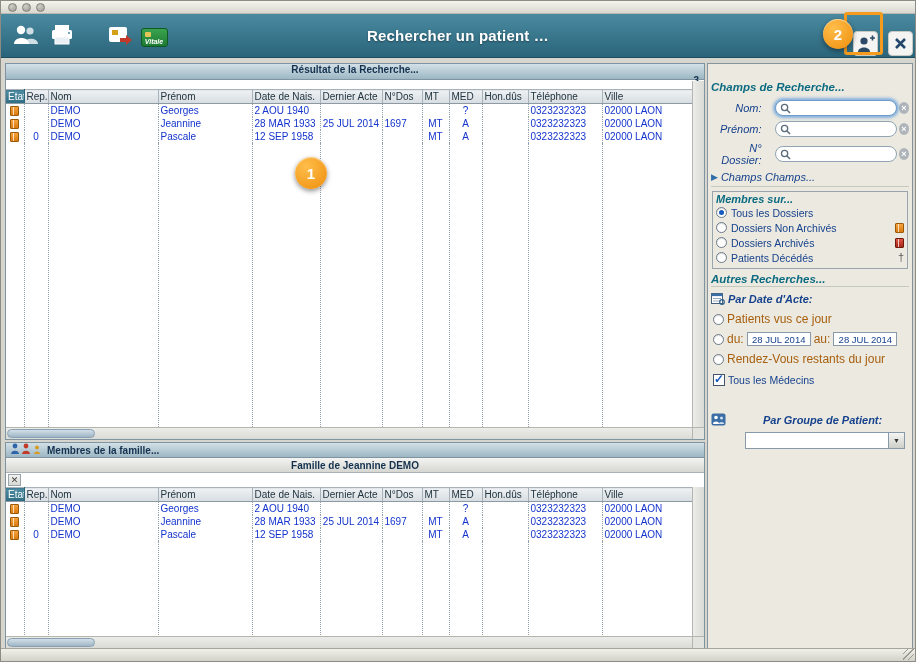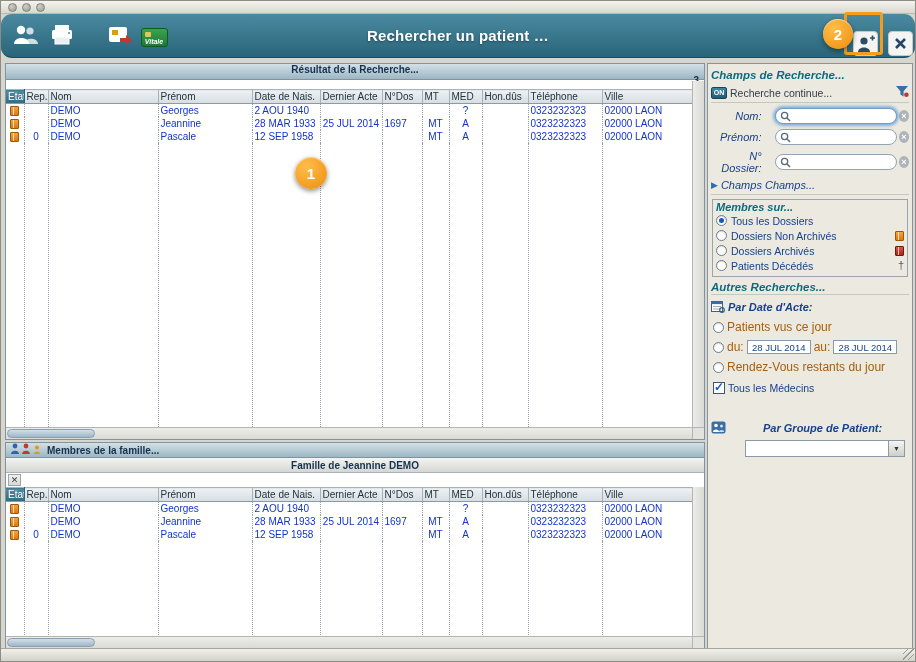--- a/index.html
+++ b/index.html
@@ -10,21 +10,21 @@
 
   
   .titlebar { position:absolute; left:0; top:0; width:100%; height:13px;
     background:linear-gradient(#f4f4ef,#d8d8d0); border-bottom:1px solid #b9b9b1; }
   .tl-btn { position:absolute; top:2px; width:9px; height:9px; border-radius:50%;
     background:radial-gradient(circle at 35% 30%, #cfcfc9, #9a9a93); border:1px solid #82827b; }
   .tl-close{ left:7px; } .tl-min{ left:21px; } .tl-zoom{ left:35px; }
 
   
   .toolbar { position:absolute; left:0; top:13px; width:100%; height:44px;
-    background:linear-gradient(#4a8aa0,#29647a); border-bottom:1px solid #1c4c5d;border-radius:11px; }
+    background:linear-gradient(#4a8aa0,#29647a); border-bottom:1px solid #1c4c5d; }
   .toolbar-title { position:absolute; left:0; right:0; top:13px; text-align:center;
     color:#fff; font-weight:bold; font-size:15px; letter-spacing:.2px;
     text-shadow:0 1px 2px rgba(0,0,0,.4); }
   .tool-btn { position:absolute; top:8px; width:30px; height:30px;
     display:flex; align-items:center; justify-content:center; }
   .tb-patients{ left:10px; } .tb-print{ left:46px; }
   .tb-reader{ left:104px; } .tb-vitale{ left:138px; }
   .vitale-card { width:27px; height:19px; border-radius:3px;
     background:linear-gradient(#3aa34e,#1d7a33); border:1px solid #0f5a22;
     color:#fff; font-size:7px; font-style:italic; font-weight:bold;
@@ -84,21 +84,21 @@
     padding:0 4px; font-size:10px; font-weight:bold; color:#14324f; }
   .subtitle-bar { height:15px; background:linear-gradient(#f4f4f2,#d6d6d2);
     border-bottom:1px solid #aab2b8; display:flex; align-items:center; justify-content:center;
     font-size:10px; font-weight:bold; color:#14324f; }
   .x-row { height:14px; background:#fff; display:flex; align-items:center; padding-left:2px; }
   .x-box { width:13px; height:12px; border:1px solid #9aa4ac; background:linear-gradient(#f2f2f0,#d8d8d4);
     font-size:9px; color:#444; display:flex; align-items:center; justify-content:center; line-height:1; }
 
   
   .sidebar { position:absolute; left:706px; top:62px; width:206px; height:586px;
-    background:#ebe9e0; border:1px solid #85949e; font-size:10.5px; padding:3px 3px; overflow:hidden; }
+    background:#ebe9e0; border:1px solid #85949e; font-size:10.5px; padding:15px 3px; overflow:hidden; }
   .sb-section-title { color:#0b6b80; font-weight:bold; font-style:italic; font-size:11.5px; }
   .sb-row { display:flex; align-items:center; gap:3px; min-height:16px; }
   .continuous-row { margin-top:2px; border-bottom:1px solid #c4c8bd; padding-bottom:2px; }
   .on-badge { min-width:16px; height:12px; background:linear-gradient(#3e86a0,#235c73);
     border:1px solid #17465a; border-radius:2px; color:#fff; font-size:7px; font-weight:bold;
     display:flex; align-items:center; justify-content:center; }
   .continuous-label { color:#333c46; font-size:10.5px; }
   .funnel-wrap { margin-left:auto; }
   .sb-field-row { display:flex; align-items:center; margin-top:5px; }
   .field-label { width:58px; text-align:right; font-style:italic; color:#16418c; font-size:11px; margin-right:13px; }
@@ -416,30 +416,20 @@
     <div class="v-scroll"></div>
     <div class="h-scroll">
       <span class="h-thumb"></span>
     </div>
     <div class="scroll-corner"></div>
   </div>
 
   <div class="sidebar">
     <div class="sb-row">
       <span class="sb-section-title">Champs de Recherche...</span>
-    </div>
-    <div class="sb-row continuous-row">
-      <span class="on-badge">ON</span>
-      <span class="continuous-label">Recherche continue...</span>
-      <span class="funnel-wrap">
-        <svg width="14" height="13" viewBox="0 0 14 13">
-          <path d="M1 1 H13 L8.6 6.2 V11.4 L5.4 9.6 V6.2 Z" fill="#3a6ea5"></path>
-          <circle cx="11.4" cy="9.8" r="2.3" fill="#c23b2a"></circle>
-        </svg>
-      </span>
     </div>
 
     <div class="sb-field-row">
       <span class="field-label">Nom:</span>
       <span class="search-field focused">
         <svg width="11" height="11" viewBox="0 0 12 12">
           <circle cx="5" cy="5" r="3.4" fill="none" stroke="#5a6b7a" stroke-width="1.4"></circle>
           <line x1="7.6" y1="7.6" x2="11" y2="11" stroke="#5a6b7a" stroke-width="1.6"></line>
         </svg>
         <input class="sf-input" type="text" style="">

